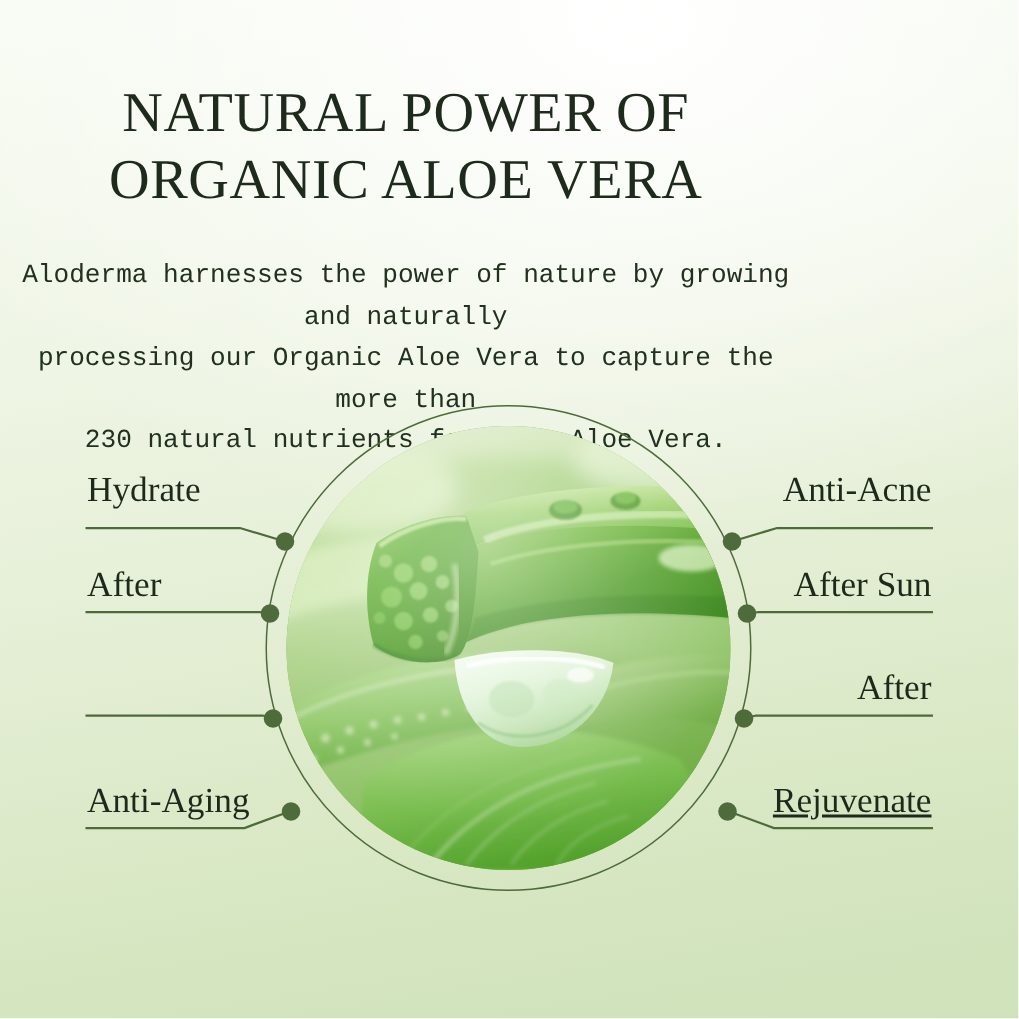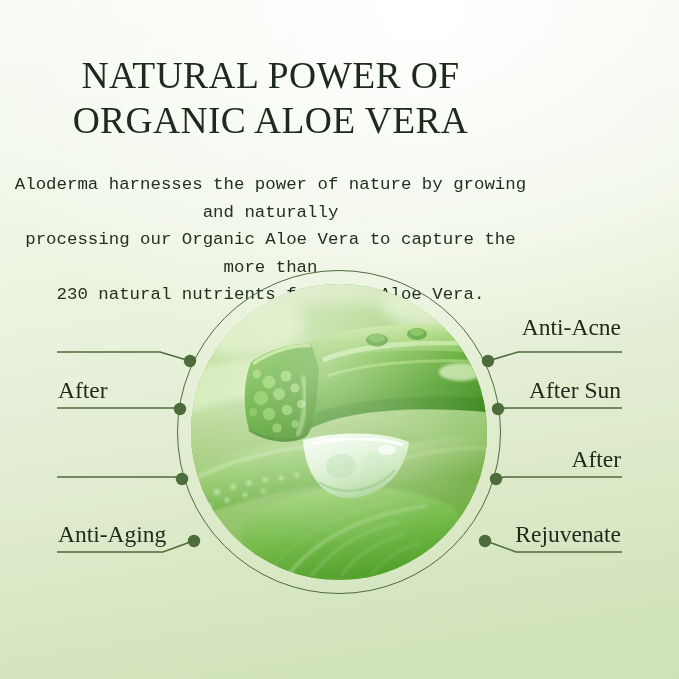--- a/index.html
+++ b/index.html
@@ -321,22 +321,23 @@
         <circle cx="180" cy="409" r="6.2"></circle>
         <circle cx="182" cy="479" r="6.2"></circle>
         <circle cx="194" cy="541" r="6.2"></circle>
         <circle cx="488" cy="361" r="6.2"></circle>
         <circle cx="498" cy="409" r="6.2"></circle>
         <circle cx="496" cy="479" r="6.2"></circle>
         <circle cx="485" cy="541" r="6.2"></circle>
       </g>
     </svg>
 
+    <div class="label left" style="left:58px; top:314px;">Hydrate</div>
     <div class="label left" style="left:58px; top:377px;">After</div>
     <div class="label left" style="left:58px; top:521px;">Anti-Aging</div>
 
     <div class="label right" style="right:58px; top:377px;">After Sun</div>
     <div class="label right" style="right:58px; top:314px;">Anti-Acne</div>
     <div class="label right" style="right:58px; top:446px;">After</div>
-    <div class="label right" style="right:58px; top:521px;">Rejuvenate</div>
+    <div class="label right" style="right:58px; top:521px;text-decoration:underline;">Rejuvenate</div>
 
   </div>
 </div>
 
 </body></html>

